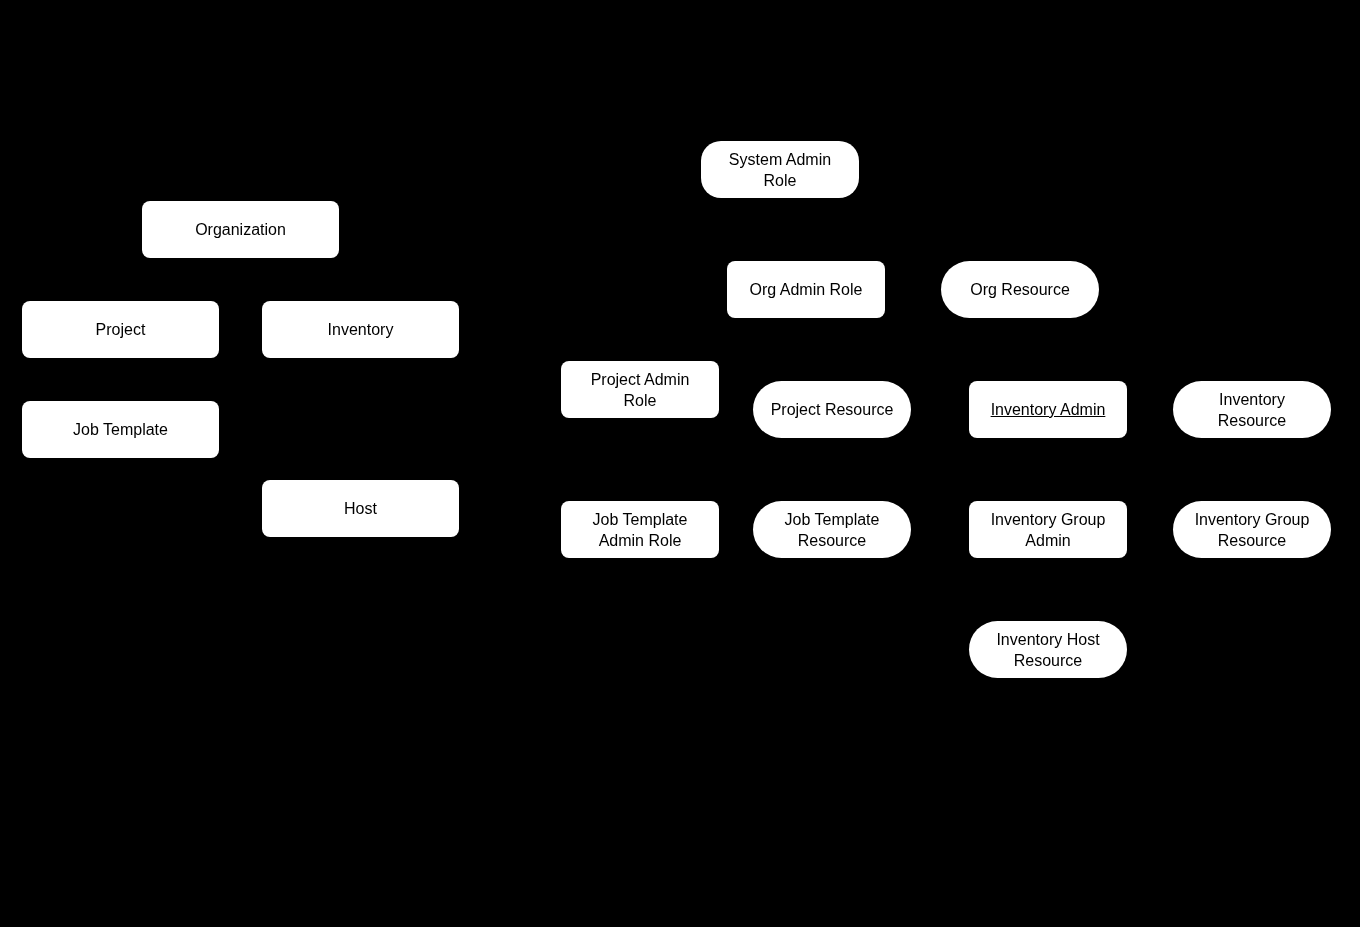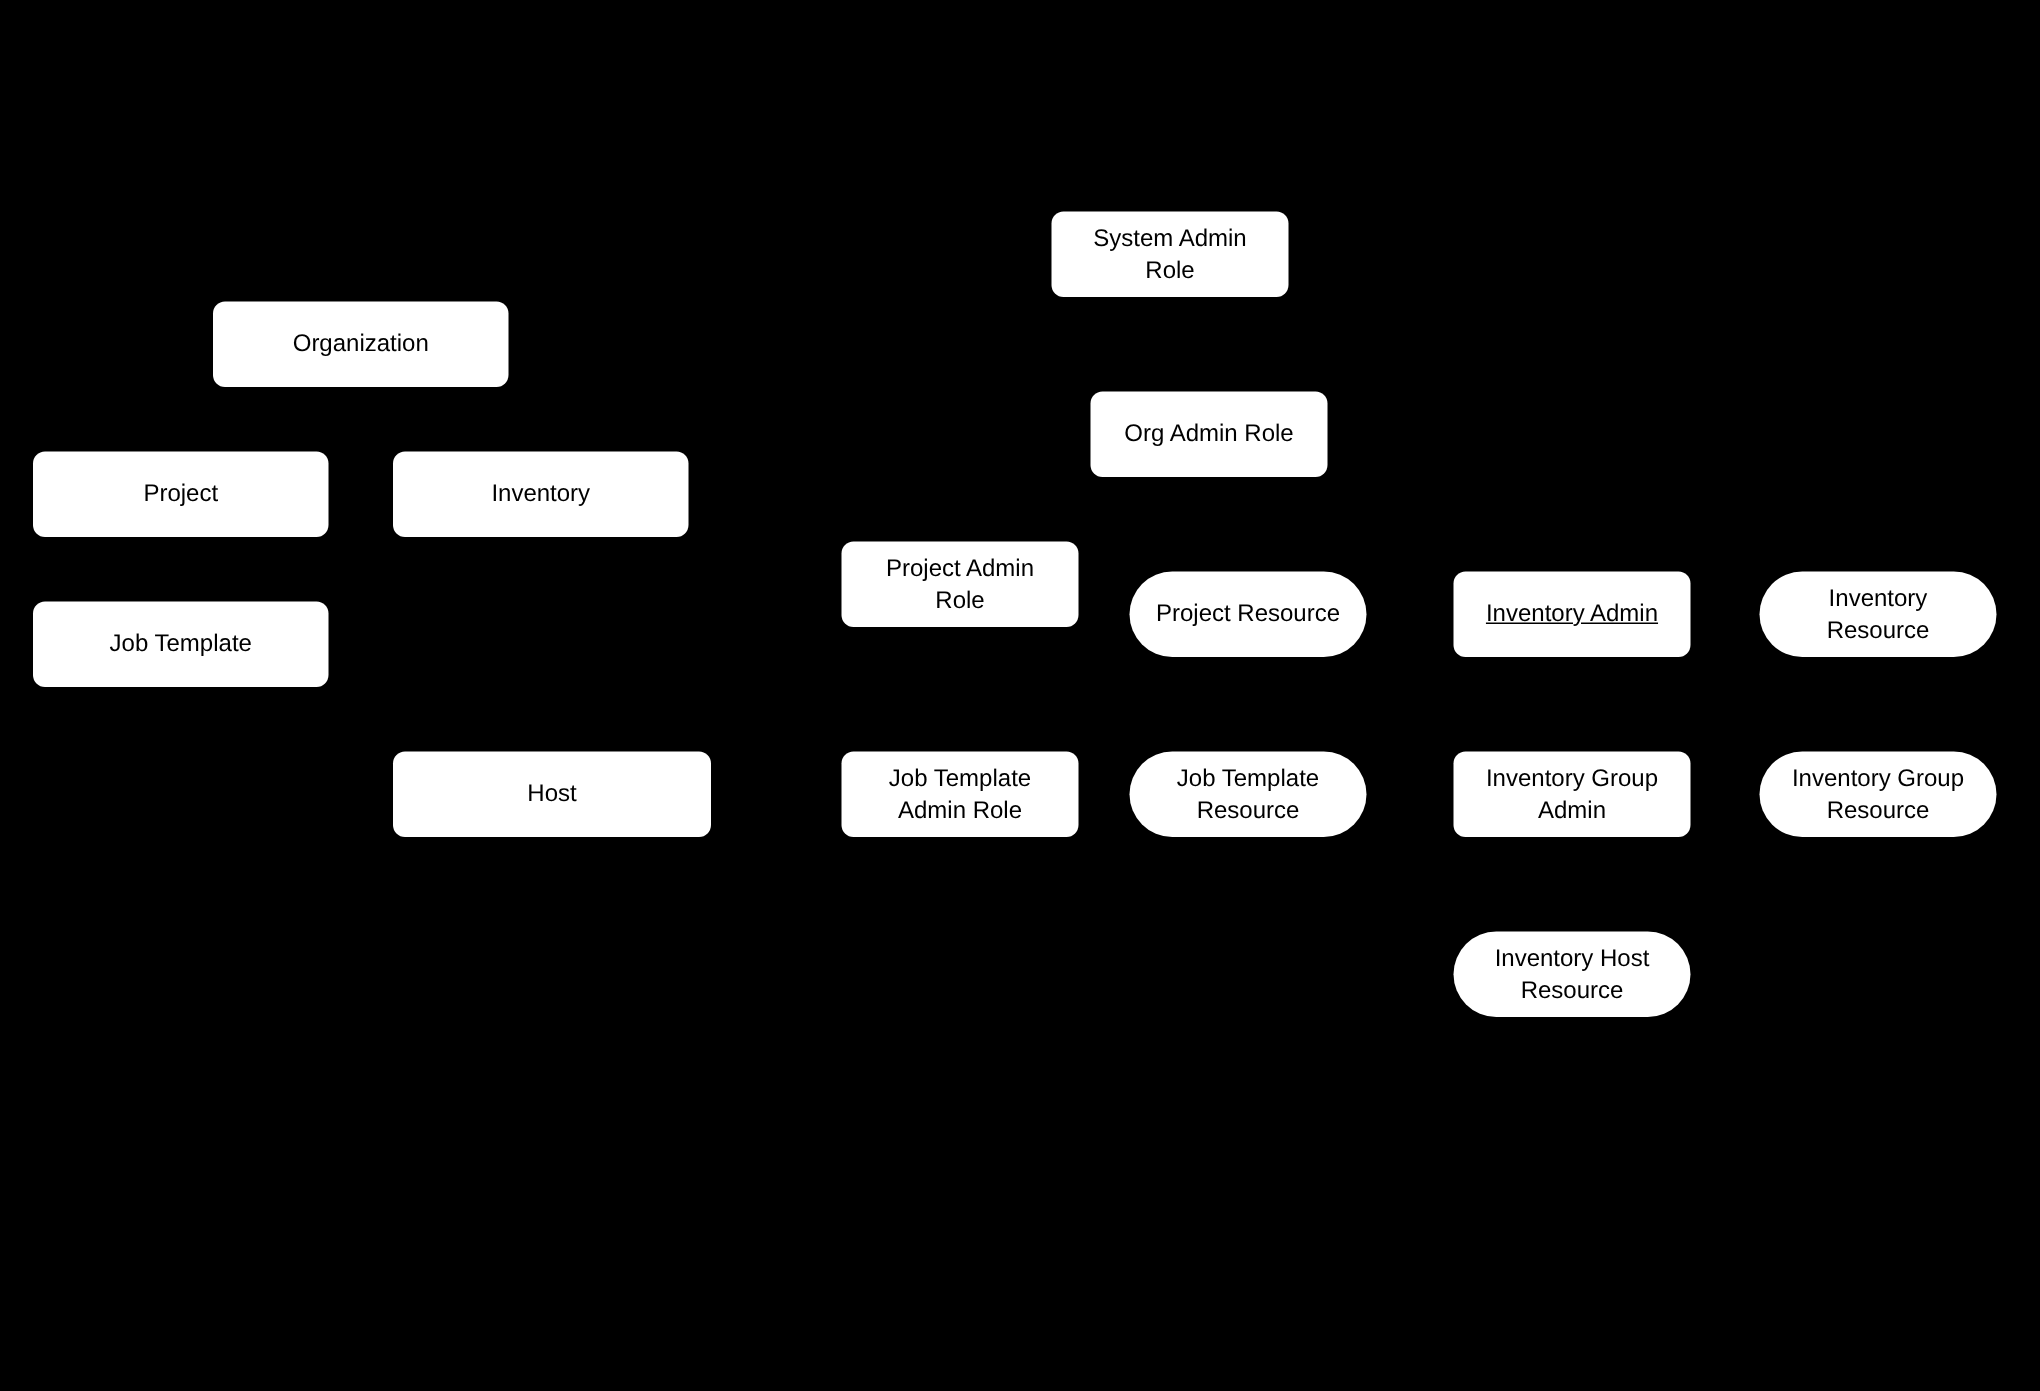--- a/index.html
+++ b/index.html
@@ -37,24 +37,25 @@
   }
 </style>
 </head>
 <body style="--bg: #000000; --node-fill: #ffffff; --node-text: #000000;">
 
 <div class="canvas">
     <div class="node rect" style="left: 142px; top: 201px; width: 197px; height: 57px;">Organization</div>
     <div class="node rect" style="left: 22px; top: 301px; width: 197px; height: 57px;">Project</div>
     <div class="node rect" style="left: 262px; top: 301px; width: 197px; height: 57px;">Inventory</div>
     <div class="node rect" style="left: 22px; top: 401px; width: 197px; height: 57px;">Job Template</div>
-    <div class="node rect" style="left: 262px; top: 501px; width: 212px; height: 57px;">Host</div>
-    <div class="node rect" style="left: 701px; top: 141px; width: 158px; height: 57px;">System Admin
+    <div class="node rect" style="left: 262px; top: 480px; width: 197px; height: 57px;">Host</div>
+    <div class="node rect" style="left: 701px; top: 141px; width: 158px; height: 57px; border-radius: 20px;">System Admin
 Role</div>
     <div class="node rect" style="left: 727px; top: 261px; width: 158px; height: 57px;">Org Admin Role</div>
+    <div class="node pill" style="left: 941px; top: 261px; width: 158px; height: 57px;">Org Resource</div>
     <div class="node rect" style="left: 561px; top: 361px; width: 158px; height: 57px;">Project Admin
 Role</div>
     <div class="node pill" style="left: 753px; top: 381px; width: 158px; height: 57px;">Project Resource</div>
     <div class="node rect" style="left: 969px; top: 381px; width: 158px; height: 57px; text-decoration: underline;">Inventory Admin</div>
     <div class="node pill" style="left: 1173px; top: 381px; width: 158px; height: 57px;">Inventory
 Resource</div>
     <div class="node rect" style="left: 561px; top: 501px; width: 158px; height: 57px;">Job Template
 Admin Role</div>
     <div class="node pill" style="left: 753px; top: 501px; width: 158px; height: 57px;">Job Template
 Resource</div>

